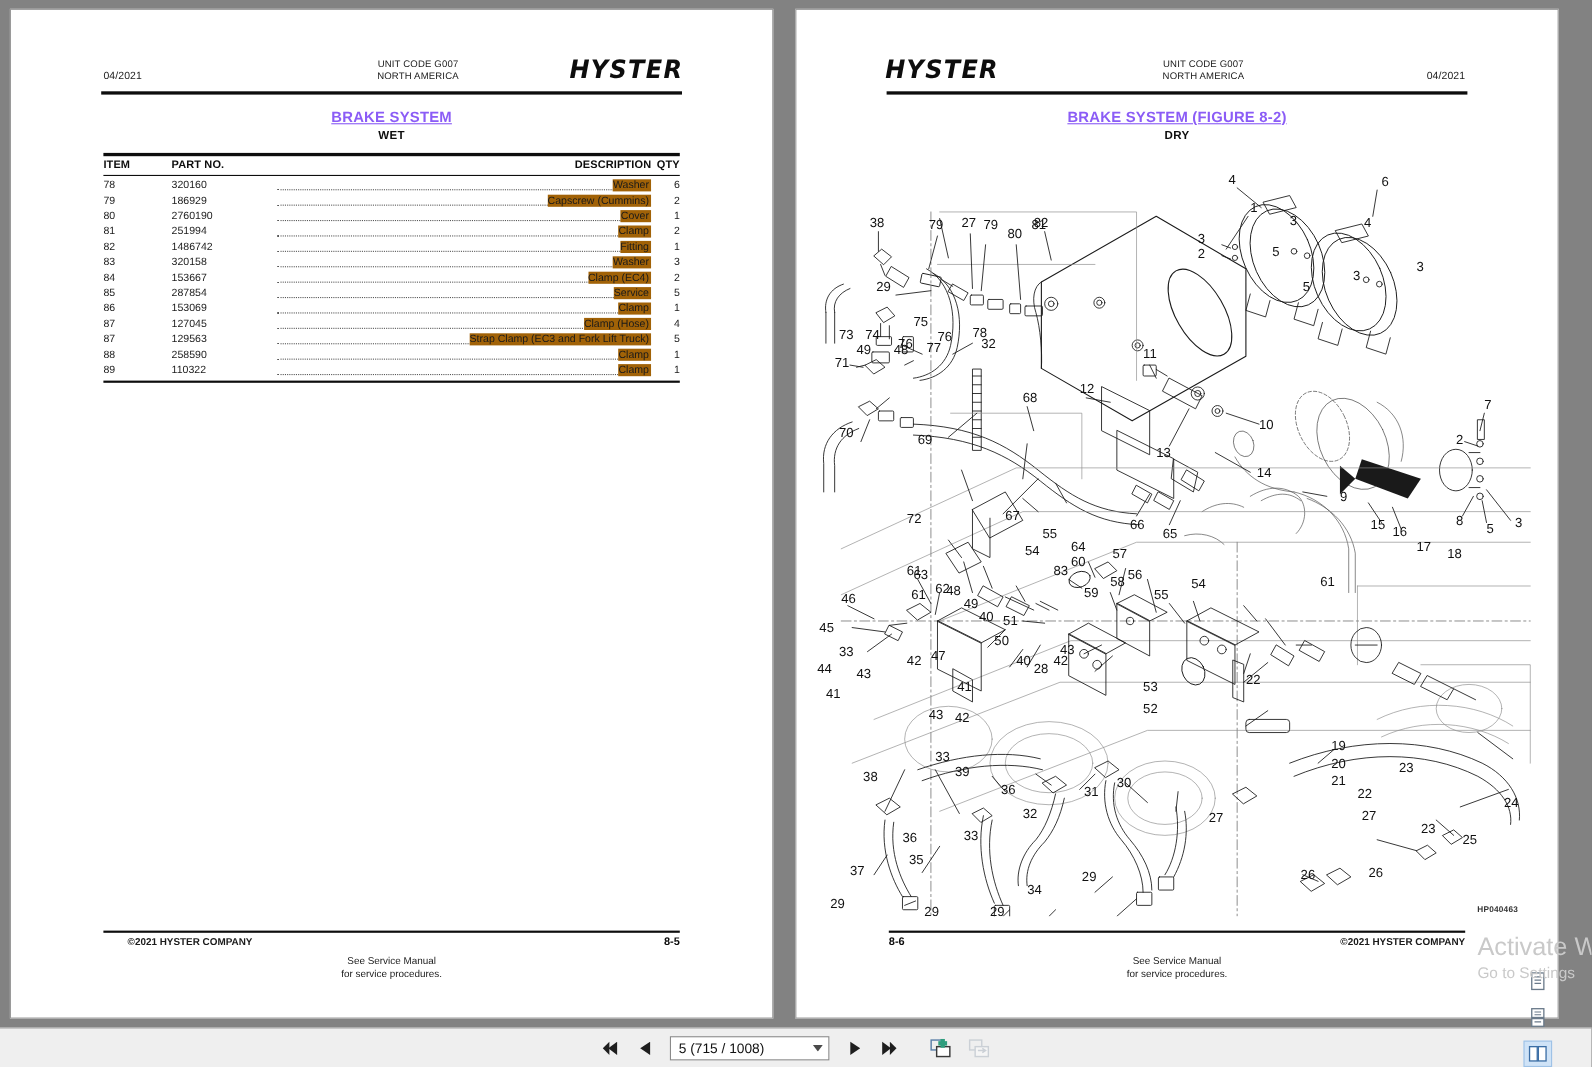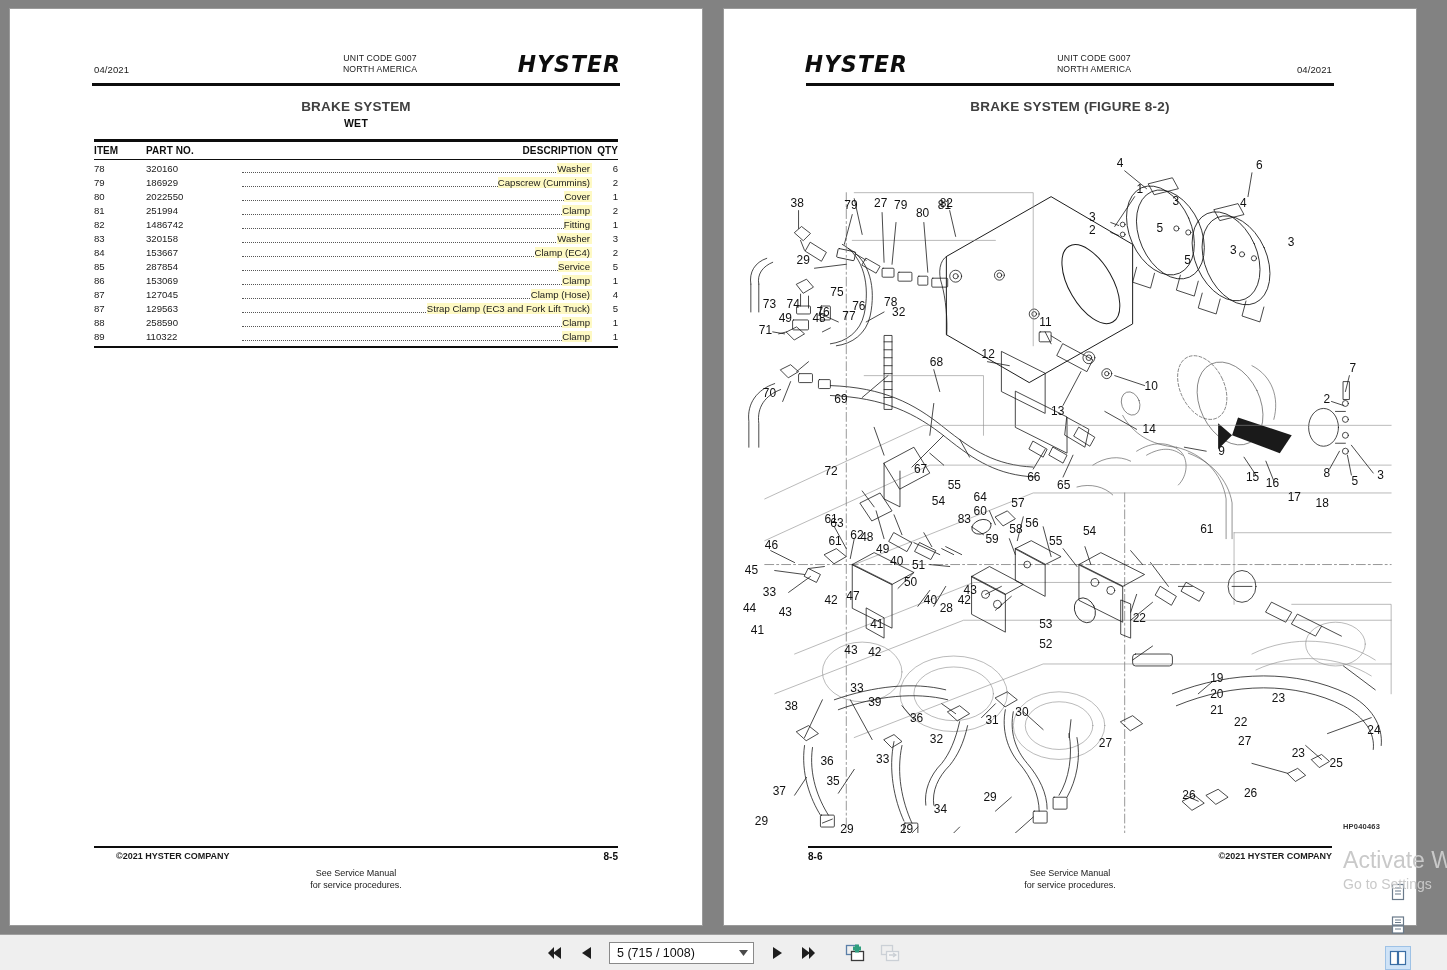--- a/index.html
+++ b/index.html
@@ -48,46 +48,46 @@
     height: 2.5px; background: #0d0d0d;
   }
   .page-left .hdr-date  { left: 84px; }
   .page-left .brand     { right: 78px; }
   .page-right .hdr-date { right: 84px; }
   .page-right .brand    { left: 78px; }
 
   
   .title-block { position: absolute; left: 0; right: 0; top: 90px; text-align: center; }
   .title-main {
-    font-size: 13.5px; font-weight: 700; color: #404040; letter-spacing: .2px;
+    font-size: 13.5px; font-weight: 700; color: #8b5cf6; letter-spacing: .2px; text-decoration: underline;
   }
   .title-sub {
     font-size: 10.5px; font-weight: 700; color: #0d0d0d;
     margin-top: 3px; letter-spacing: .3px;
   }
 
   
   .tbl { position: absolute; left: 84px; right: 84px; top: 130px; }
   .tbl-rule-top { height: 2.5px; background: #0d0d0d; }
   .tbl-rule-hdr { height: 1.4px; background: #0d0d0d; }
   .tbl-rule-bot { height: 2.5px; background: #0d0d0d; margin-top: 2px; }
   .tbl-head {
     display: flex; font-size: 10px; font-weight: 700; color: #0d0d0d;
     padding: 3px 0 3px 0; letter-spacing: .1px;
   }
   .row {
     display: flex; font-size: 9.6px; color: #1a1a1a;
     line-height: 14px; height: 14px; align-items: baseline;
   }
-  .c-item { width: 52px; flex: none; }
+  .c-item { width: 62px; flex: none; }
   .c-part { width: 96px; flex: none; }
   .c-desc { flex: 1 1 auto; position: relative; overflow: hidden; white-space: nowrap; text-align: right; }
   .c-qty  { width: 26px; flex: none; text-align: right; }
   .tbl-head .c-qty { text-align: right; }
-  .desc-txt { background: #fef9c3; padding-right: 2px; position: relative; z-index: 1; margin-top: 30px; }
+  .desc-txt { background: #a16207; padding-right: 2px; position: relative; z-index: 1; margin-top: 30px; }
   .dots {
     position: absolute; left: 0; right: 0; bottom: 3px; z-index: 0;
     border-bottom: 1px dotted #3a3a3a; opacity: .85;
   }
   .rows { padding-top: 2px; }
 
   
   .ftr { position: absolute; left: 84px; right: 84px; bottom: 48px; }
   .ftr-rule { height: 2.5px; background: #0d0d0d; }
   .ftr-inner { position: relative; height: 26px; margin-top: 3px; }
@@ -197,21 +197,21 @@
                 <div class="c-qty">6</div>
               </div>
               <div class="row">
                 <div class="c-item">79</div>
                 <div class="c-part">186929</div>
                 <div class="c-desc"><span class="dots"></span><span class="desc-txt">Capscrew (Cummins)</span></div>
                 <div class="c-qty">2</div>
               </div>
               <div class="row">
                 <div class="c-item">80</div>
-                <div class="c-part">2022550</div>
+                <div class="c-part">2760190</div>
                 <div class="c-desc"><span class="dots"></span><span class="desc-txt">Cover</span></div>
                 <div class="c-qty">1</div>
               </div>
               <div class="row">
                 <div class="c-item">81</div>
                 <div class="c-part">251994</div>
                 <div class="c-desc"><span class="dots"></span><span class="desc-txt">Clamp</span></div>
                 <div class="c-qty">2</div>
               </div>
               <div class="row">
@@ -295,20 +295,21 @@
           <div class="hdr-unit">
             <div>UNIT CODE G007</div>
             <div>NORTH AMERICA</div>
           </div>
           <div class="brand">HYSTER</div>
           <div class="hdr-rule"></div>
         </div>
 
         <div class="title-block">
           <div class="title-main">BRAKE SYSTEM (FIGURE 8-2)</div>
+          <div class="title-sub">DRY</div>
         </div>
 
         <div class="figure">
           <svg viewBox="0 0 674 700" preserveAspectRatio="xMidYMid meet">
             <g fill="none" stroke="#1a1a1a" stroke-width="0.8" stroke-linejoin="round" stroke-linecap="round">
 
               <g>
                 <path d="M213 120 L318 60 L400 108 L400 188 L296 247 L213 199 Z" stroke-width="1"></path>
                 <ellipse cx="358" cy="148" rx="22" ry="44" transform="rotate(-30 358 148)" stroke-width="1"></ellipse>
                 <path d="M213 120 C206 124 204 136 208 148 C212 162 214 184 213 199"></path>

